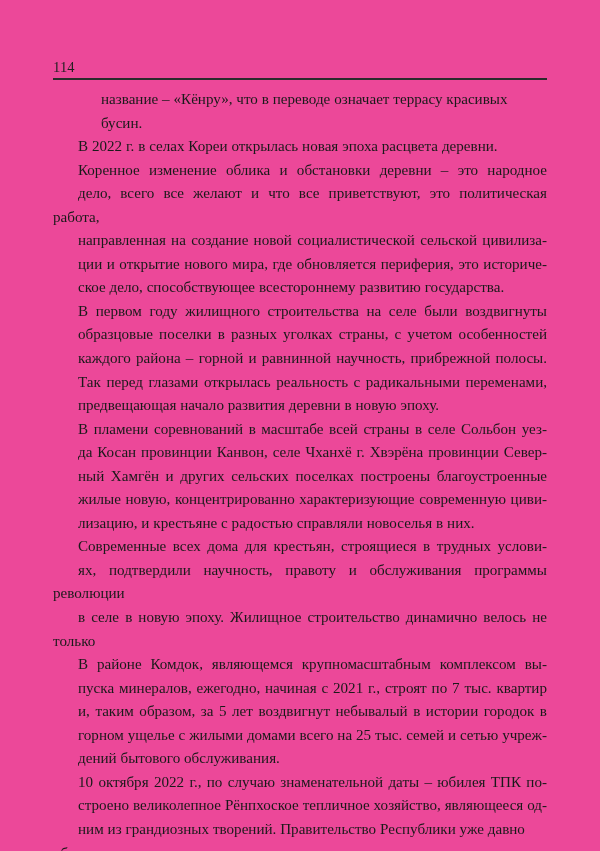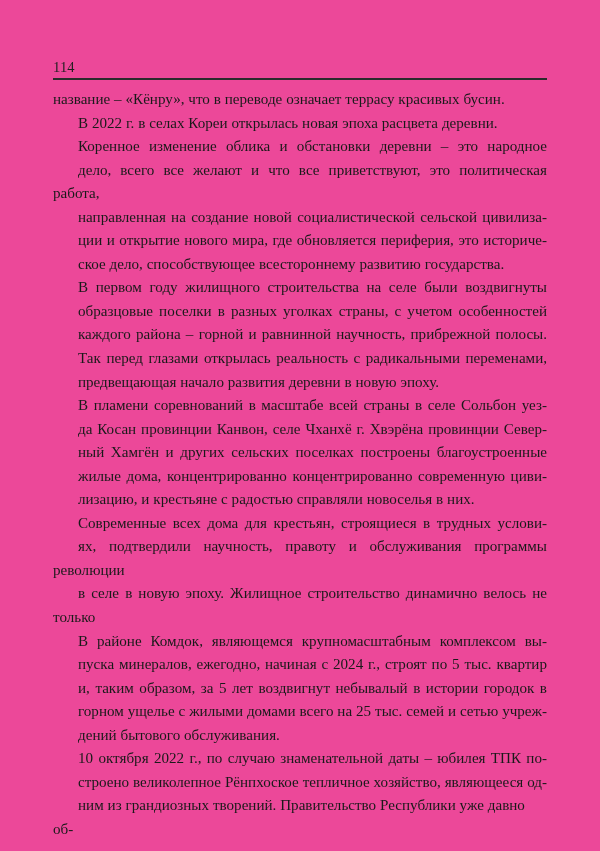--- a/index.html
+++ b/index.html
@@ -50,20 +50,21 @@
     text-justify: inter-word;
     text-indent: 25px;
     color: #1a1a1a;
     -webkit-hyphens: none;
     hyphens: none;
     word-spacing: 0.1px;
   }
   
   .para.continuation {
     text-indent: 0;
+    margin-left: 48px;
   }
   
   .para > .line {
     display: block;
   }
   .para > .line.justify {
     text-align: justify;
     text-align-last: justify;
   }
   .para > .line.last {
@@ -102,31 +103,31 @@
         <span class="line justify indent">В первом году жилищного строительства на селе были воздвигнуты</span>
         <span class="line justify">образцовые поселки в разных уголках страны, с учетом особенностей</span>
         <span class="line justify">каждого района – горной и равнинной научность, прибрежной полосы.</span>
         <span class="line justify">Так перед глазами открылась реальность с радикальными переменами,</span>
         <span class="line last">предвещающая начало развития деревни в новую эпоху.</span>
       </p>
       <p class="para">
         <span class="line justify indent">В пламени соревнований в масштабе всей страны в селе Сольбон уез-</span>
         <span class="line justify">да Косан провинции Канвон, селе Чханхё г. Хвэрёна провинции Север-</span>
         <span class="line justify">ный Хамгён и других сельских поселках построены благоустроенные</span>
-        <span class="line justify">жилые дома, концентрированно концентрированно современную циви-</span>
+        <span class="line justify">жилые новую, концентрированно характеризующие современную циви-</span>
         <span class="line last">лизацию, и крестьяне с радостью справляли новоселья в них.</span>
       </p>
       <p class="para">
         <span class="line justify indent">Современные всех дома для крестьян, строящиеся в трудных услови-</span>
         <span class="line justify">ях, подтвердили научность, правоту и обслуживания программы революции</span>
         <span class="line justify">в селе в новую эпоху. Жилищное строительство динамично велось не только</span>
       </p>
       <p class="para">
         <span class="line justify indent">В районе Комдок, являющемся крупномасштабным комплексом вы-</span>
-        <span class="line justify">пуска минералов, ежегодно, начиная с 2024 г., строят по 5 тыс. квартир</span>
+        <span class="line justify">пуска минералов, ежегодно, начиная с 2021 г., строят по 7 тыс. квартир</span>
         <span class="line justify">и, таким образом, за 5 лет воздвигнут небывалый в истории городок в</span>
         <span class="line justify">горном ущелье с жилыми домами всего на 25 тыс. семей и сетью учреж-</span>
         <span class="line last">дений бытового обслуживания.</span>
       </p>
       <p class="para">
         <span class="line justify indent">10 октября 2022 г., по случаю знаменательной даты – юбилея ТПК по-</span>
         <span class="line justify">строено великолепное Рёнпхоское тепличное хозяйство, являющееся од-</span>
         <span class="line last">ним из грандиозных творений. Правительство Республики уже давно об-</span>
       </p>
     </div>

